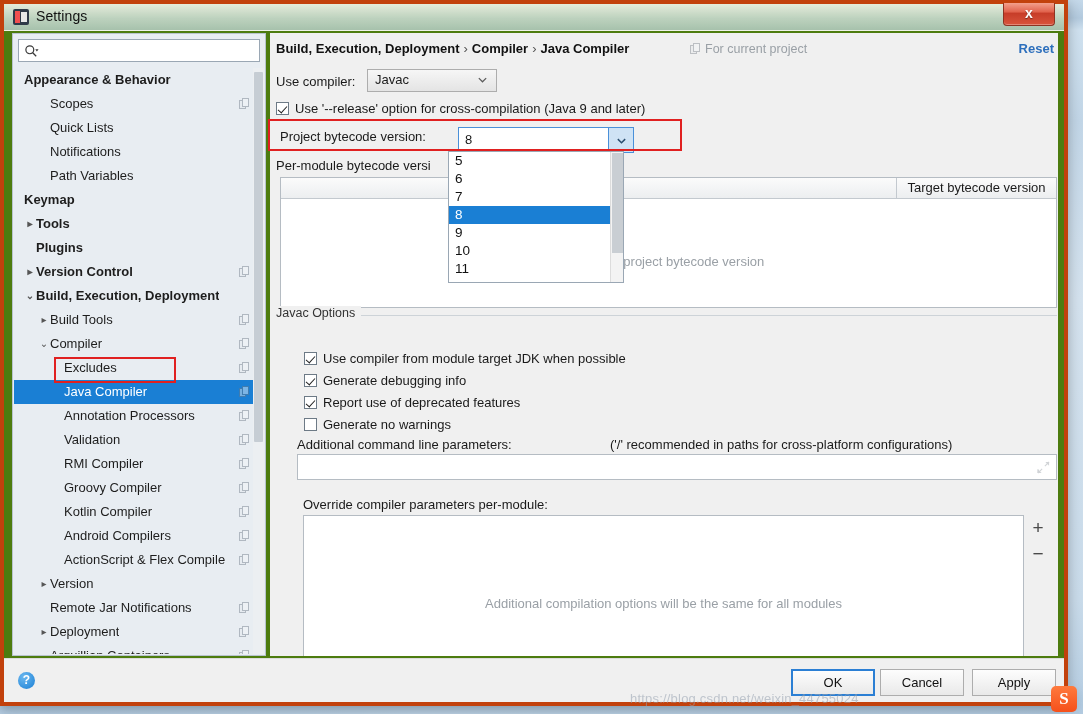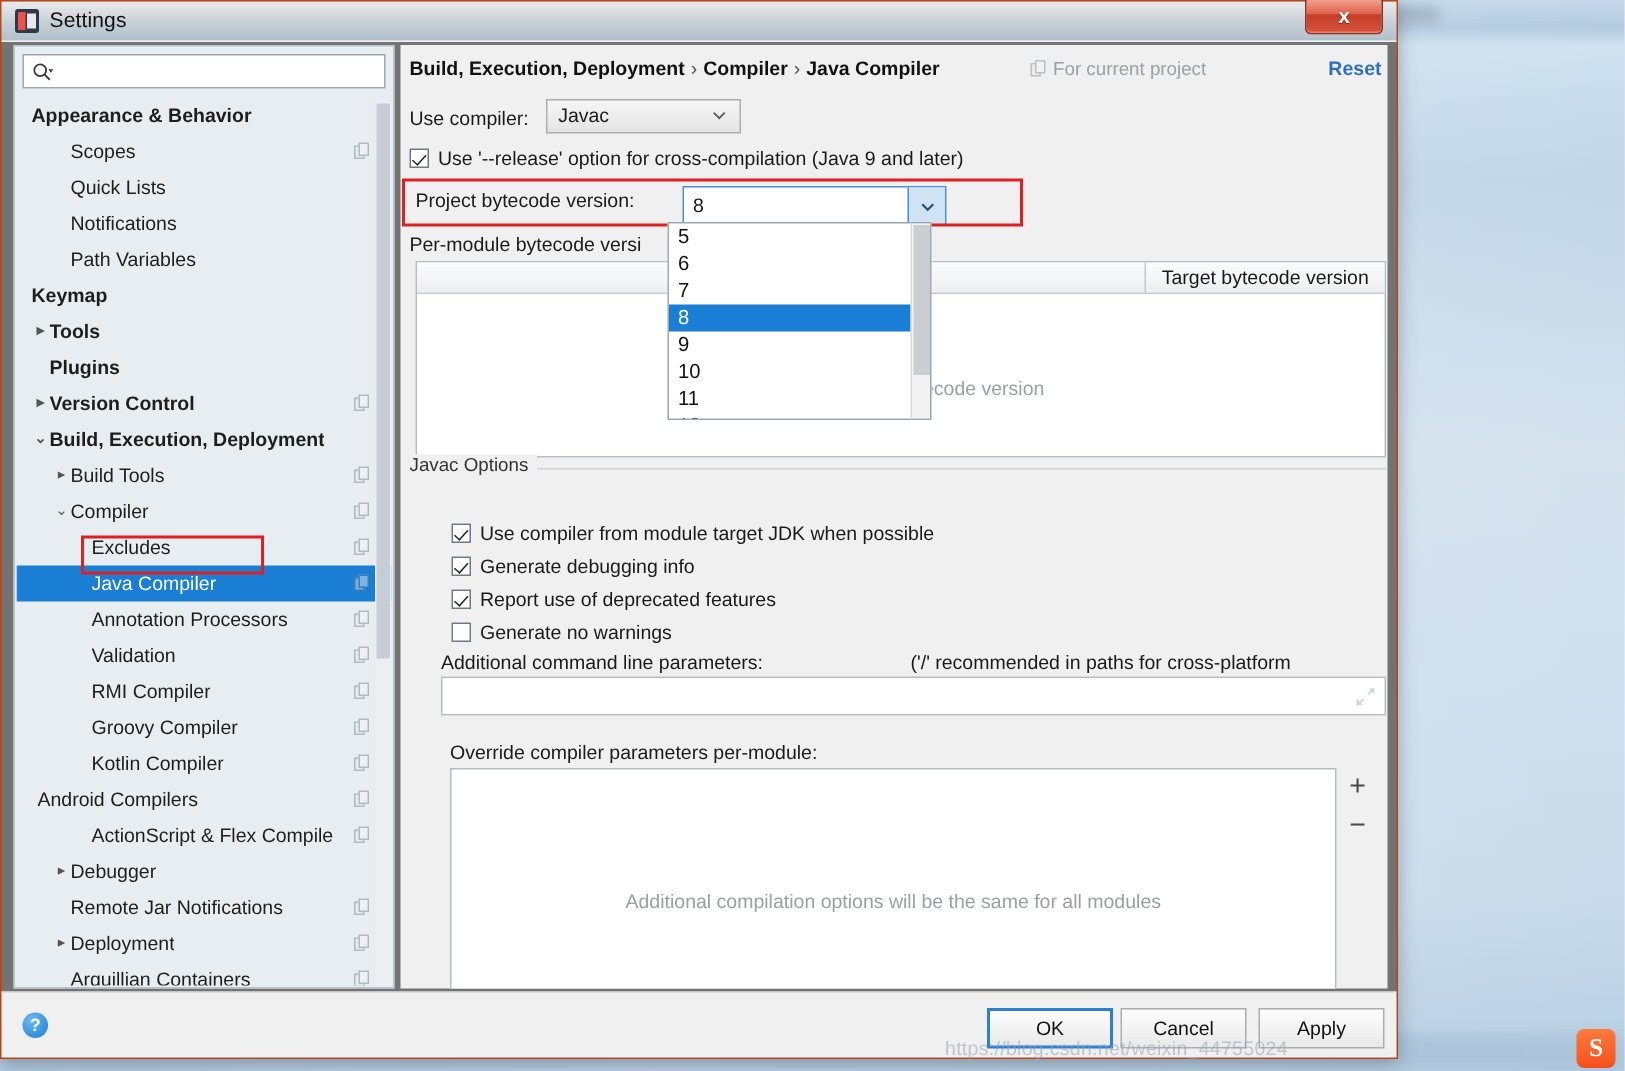--- a/index.html
+++ b/index.html
@@ -22,23 +22,23 @@
     background:
       linear-gradient(90deg, rgba(255,255,255,0.0) 0%, rgba(255,255,255,0.25) 40%, rgba(255,255,255,0.0) 100%),
       linear-gradient(180deg,#c5d9ea 0px,#b3cade 18px,#cfe1ef 30px,#c2d6e7 120px,#d4e2ee 300px,#c9dbea 600px,#b5cde2 714px);
   }
   .bg-smudge {
     position: absolute; border-radius: 6px; filter: blur(4px); opacity: .55;
   }
 
   
   .dialog {
-    position: absolute; left: 0; top: 0; width: 932px; height: 706px;
-    background: #737373;
-    border: 1px solid #c2410c;
+    position: absolute; left: 0; top: 0; width: 1068px; height: 706px;
+    background: #4d7c0f;
+    border: 4px solid #c2410c;
     box-shadow: 0 2px 12px rgba(0,0,0,.28);
   }
   .titlebar {
     height: 27px; position: relative;
     background: linear-gradient(180deg, rgba(255,255,255,.85) 0%, rgba(226,238,248,.75) 55%, rgba(205,224,240,.7) 100%);
     border-bottom: 1px solid rgba(255,255,255,.4);
   }
   .title-icon {
     position: absolute; left: 9px; top: 5px; width: 16px; height: 16px;
     background: #2f3a48;
@@ -448,29 +448,29 @@
               <span class="b2"></span>
             </span></div>
           <div class="tree-row"><span class="lbl" style="margin-left: 36px;">Groovy Compiler</span><span class="copy-badge">
               <span class="b1"></span>
               <span class="b2"></span>
             </span></div>
           <div class="tree-row"><span class="lbl" style="margin-left: 36px;">Kotlin Compiler</span><span class="copy-badge">
               <span class="b1"></span>
               <span class="b2"></span>
             </span></div>
-          <div class="tree-row"><span class="lbl" style="">Android Compilers</span><span class="copy-badge">
+          <div class="tree-row"><span class="lbl" style="margin-left: 36px;">Android Compilers</span><span class="copy-badge">
               <span class="b1"></span>
               <span class="b2"></span>
             </span></div>
           <div class="tree-row"><span class="lbl" style="margin-left: 36px;">ActionScript &amp; Flex Compile</span><span class="copy-badge">
               <span class="b1"></span>
               <span class="b2"></span>
             </span></div>
-          <div class="tree-row"><span class="arrow" style="left: 24px;">▸</span><span class="lbl" style="margin-left: 22px;">Debugger</span></div>
+          <div class="tree-row"><span class="arrow" style="left: 24px;">▸</span><span class="lbl" style="margin-left: 22px;">Version</span></div>
           <div class="tree-row"><span class="lbl" style="margin-left: 22px;">Remote Jar Notifications</span><span class="copy-badge">
               <span class="b1"></span>
               <span class="b2"></span>
             </span></div>
           <div class="tree-row"><span class="arrow" style="left: 24px;">▸</span><span class="lbl" style="margin-left: 22px;">Deployment</span><span class="copy-badge">
               <span class="b1"></span>
               <span class="b2"></span>
             </span></div>
           <div class="tree-row"><span class="lbl" style="margin-left: 22px;">Arquillian Containers</span><span class="copy-badge">
               <span class="b1"></span>

